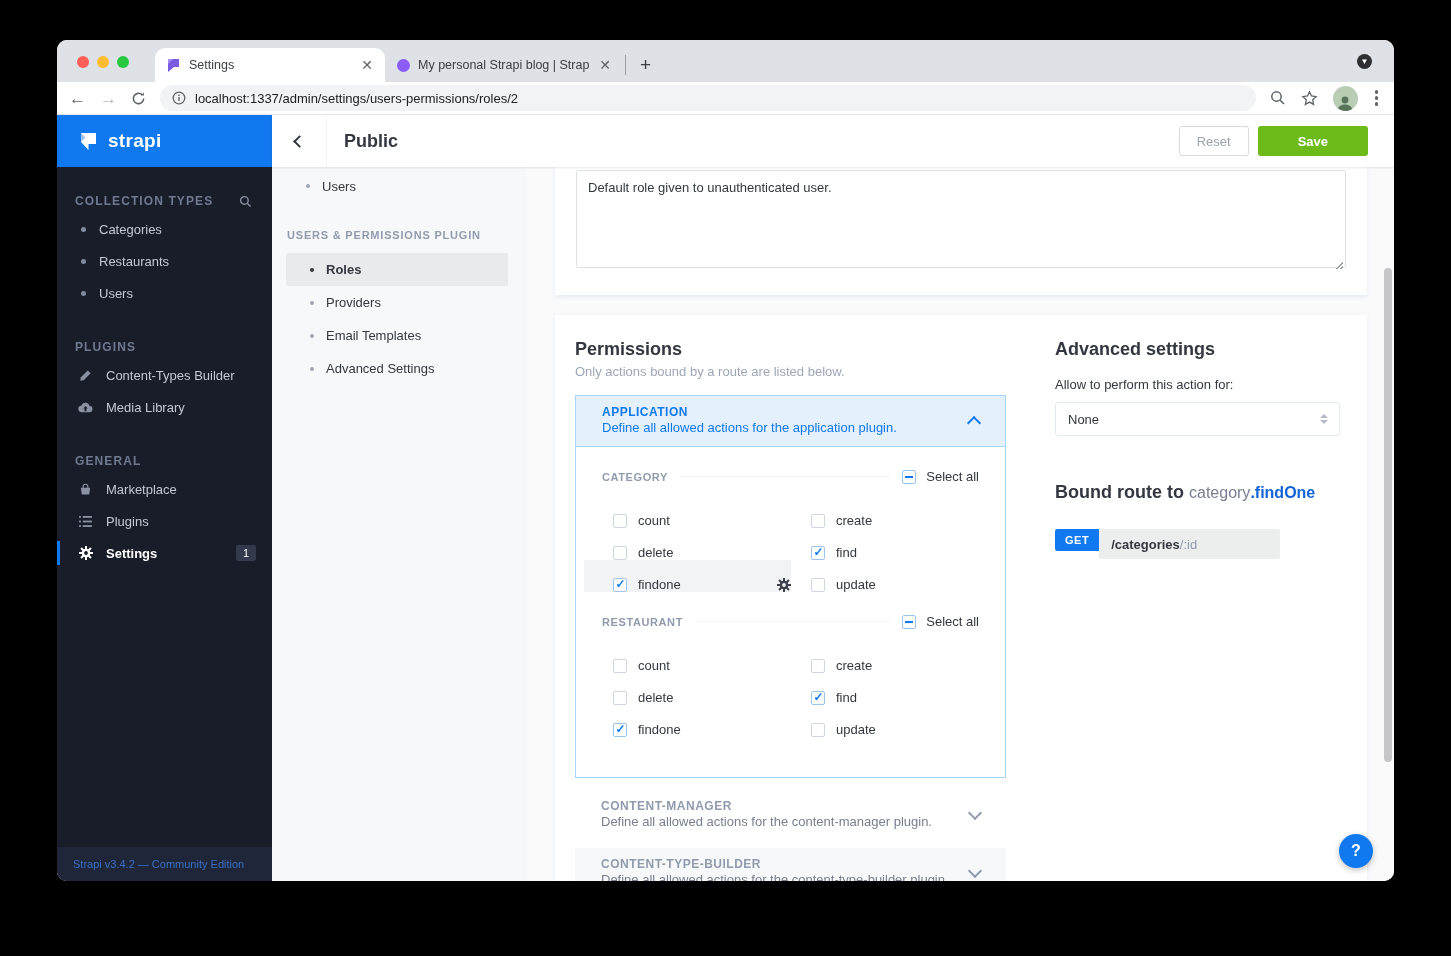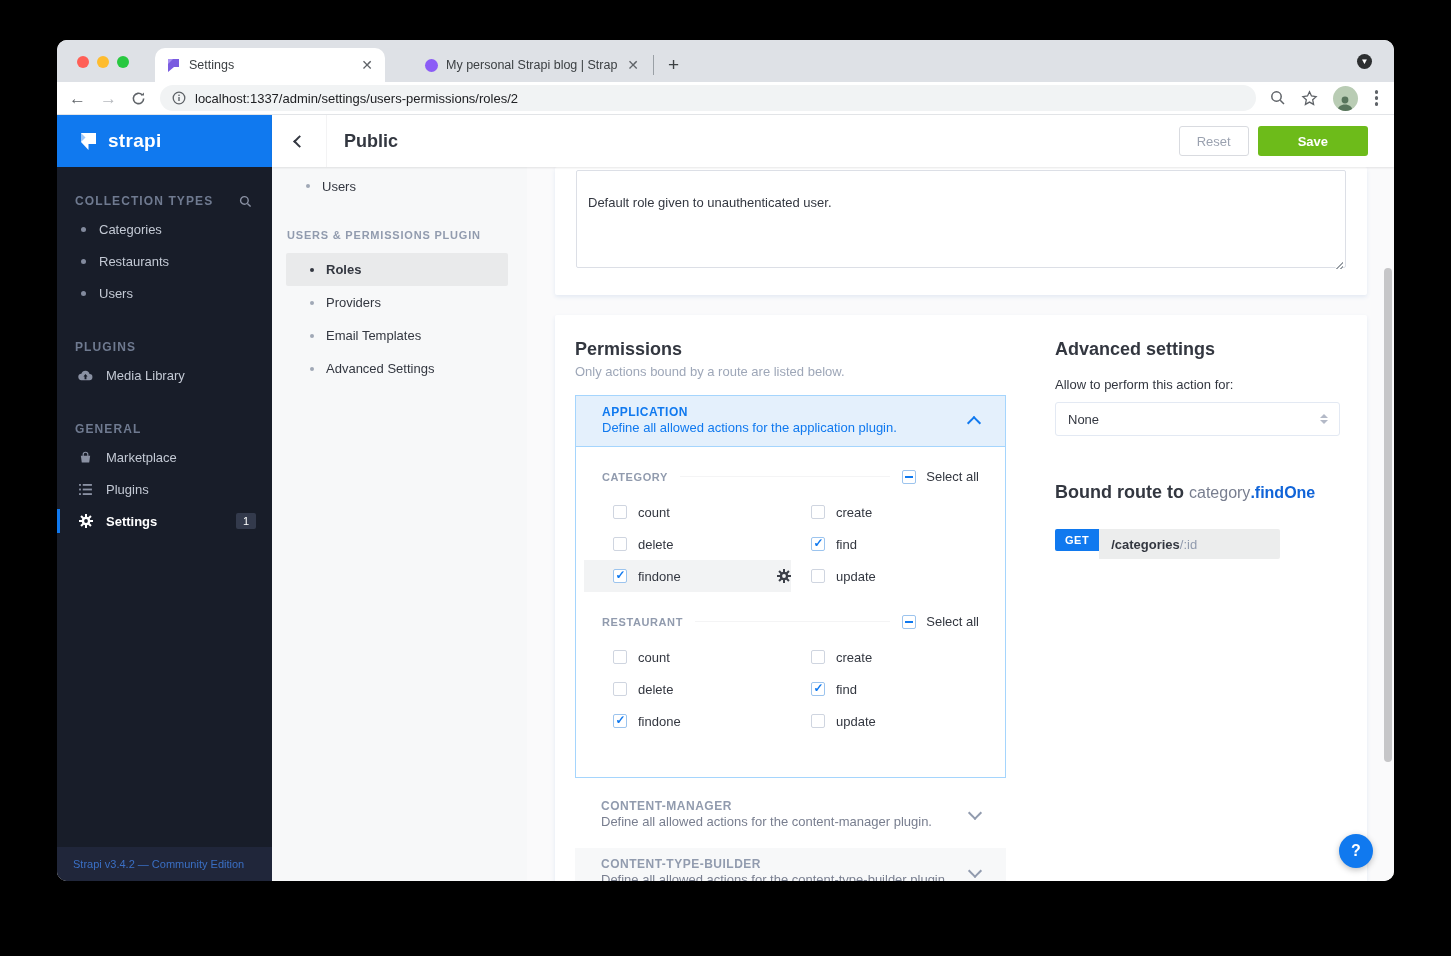--- a/index.html
+++ b/index.html
@@ -11,21 +11,21 @@
 
   
   .tabstrip { height:42px; background:#dee1e6; position:relative; display:flex; align-items:flex-end; }
   .traffic { position:absolute; left:20px; top:16px; display:flex; gap:8px; }
   .tl { width:12px; height:12px; border-radius:50%; }
   .tl.red{ background:#ff5f57; } .tl.yellow{ background:#febc2e; } .tl.green{ background:#28c840; }
 
   .tab { height:34px; display:flex; align-items:center; gap:8px; padding:0 10px 0 12px;
          border-radius:10px 10px 0 0; font-size:12.5px; color:#3c4043; }
   .tab.active { background:#fff; width:230px; margin-left:98px; }
-  .tab.inactive { width:238px;margin-left:28px; }
+  .tab.inactive { width:238px; }
   .tab-title { flex:1; white-space:nowrap; overflow:hidden; text-overflow:clip; }
   .tab-close { color:#5f6368; font-size:14px; line-height:1; padding:2px; }
   .favicon-strapi { width:14px; height:14px; position:relative; flex:none; }
   .favicon-dot { width:13px; height:13px; border-radius:50%; background:#8b5cf6; flex:none; }
   .tab-divider { width:1px; height:20px; background:#9aa0a6; margin:0 0 7px 2px; align-self:flex-end; }
   .newtab { font-size:19px; color:#3c4043; margin:0 0 8px 14px; align-self:flex-end; line-height:1; }
   .tabsearch { position:absolute; right:22px; top:14px; width:15px; height:15px; border-radius:50%;
                background:#2d2f31; color:#fff; font-size:8px; display:flex; align-items:center; justify-content:center; }
 
   .urlrow { height:33px; background:#fff; display:flex; align-items:center; padding:0 14px 0 12px; gap:14px;
@@ -86,21 +86,21 @@
   .subrow { height:33px; margin:0 19px 0 14px; border-radius:2px; display:flex; align-items:center; gap:12px; padding-left:24px; font-size:13px; color:#333740; }
   .subrow .bullet { width:4px; height:4px; border-radius:50%; background:#a0a8b6; flex:none; }
   .subrow.active { background:#e9eaeb; font-weight:bold; }
   .subrow.active .bullet { background:#333740; }
 
   
   .main { flex:1; min-width:0; padding:0 27px 0 28px; overflow:hidden; }
   .card { background:#fff; border-radius:2px; box-shadow:0 2px 4px #e3e9f3; }
   .card.desc { height:128px; padding:3px 21px 0; overflow:hidden; }
   .descarea { width:100%; height:98px; border:1px solid #dcdfe6; border-radius:2px; resize:none;
-              padding:23px 11px; font-size:13px; color:#333740; font-family:inherit; line-height:1.45; position:relative; }
+              padding:8px 11px; font-size:13px; color:#333740; font-family:inherit; line-height:1.45; position:relative; }
   .descwrap { position:relative; }
   .resize-grip { position:absolute; right:3px; bottom:3px; width:9px; height:9px;
                  clip-path:polygon(100% 0,100% 100%,0 100%);
                  background:repeating-linear-gradient(135deg,#fff 0 1.5px,#9aa0a6 1.5px 3px); }
 
   .card.perm { margin-top:20px; height:800px; padding:24px 28px 0 20px; display:flex; }
   .permcol { width:431px; flex:none; }
   .secttitle { font-size:18px; font-weight:bold; color:#333740; }
   .sectsub { margin-top:4px; font-size:13px; color:#9ea7b8; }
 
@@ -111,21 +111,21 @@
   .chevbtn { position:absolute; right:26px; top:50%; width:10px; height:10px; }
   .chev-up { border-left:2px solid #1079ef; border-bottom:2px solid #1079ef; transform:translateY(-30%) rotate(135deg); }
   .chev-down { border-left:2px solid #919bae; border-bottom:2px solid #919bae; transform:translateY(-70%) rotate(-45deg); }
 
   .panel { border:1px solid #a5d5fd; border-top:none; background:#fff; padding:22px 26px 40px; }
   .pgheader { display:flex; align-items:center; gap:12px; }
   .pglabel { font-size:11px; font-weight:bold; letter-spacing:.6px; color:#919bae; flex:none; }
   .pgline { flex:1; height:1px; background:#f4f4f5; }
   .selectall { display:flex; align-items:center; gap:10px; font-size:13px; color:#333740; flex:none; }
   .pgrid { margin-top:12px; display:grid; grid-template-columns:198px 1fr; }
-  .pcell { height:32px; display:flex; align-items:center; gap:11px; padding-left:11px; font-size:13px; color:#333740; }
+  .pcell { height:32px; display:flex; align-items:flex-end; gap:11px; padding-left:11px; font-size:13px; color:#333740; }
   .pcell.hl { background:#f2f3f4; margin-left:-18px; padding-left:29px; margin-right:9px; }
   .pcell .plabel { flex:1; }
   .pgroup + .pgroup { margin-top:22px; }
 
   .cb { width:14px; height:14px; border:1px solid #cfd5e0; border-radius:2px; background:#fff; position:relative; flex:none; }
   .cb.checked { border-color:#9cc4ee; }
   .cb.checked::after { content:"\2713"; position:absolute; left:1.5px; top:-2px; color:#1079ef; font-size:12px; font-weight:bold; }
   .cb.indeterminate { border-color:#9cc4ee; }
   .cb.indeterminate::after { content:""; position:absolute; left:2px; top:5px; width:8px; height:2px; background:#1079ef; }
 
@@ -274,20 +274,28 @@
             <span class="bullet"></span>
             <span>Users</span>
           </div>
 
           <div class="sgap"></div>
           <div class="sheading">
             <span>PLUGINS</span>
           </div>
           <div class="sitem">
             <span class="sicon">
+              <svg width="13" height="13" viewBox="0 0 14 14">
+                  <path d="M9.5 1.5l3 3L5 12l-3.6.6L2 9z" fill="#8a91a3"></path>
+                </svg>
+            </span>
+            <span>Content-Types Builder</span>
+          </div>
+          <div class="sitem">
+            <span class="sicon">
               <svg width="15" height="11" viewBox="0 0 16 11">
                   <path d="M4 10.5a3.5 3.5 0 0 1-.4-7A4.5 4.5 0 0 1 12.3 4a3.2 3.2 0 0 1-.3 6.5z" fill="#8a91a3"></path>
                   <path d="M8 4l2.2 2.6H9v2.8H7V6.6H5.8z" fill="#181d29"></path>
                 </svg>
             </span>
             <span>Media Library</span>
           </div>
 
           <div class="sgap"></div>
           <div class="sheading">

